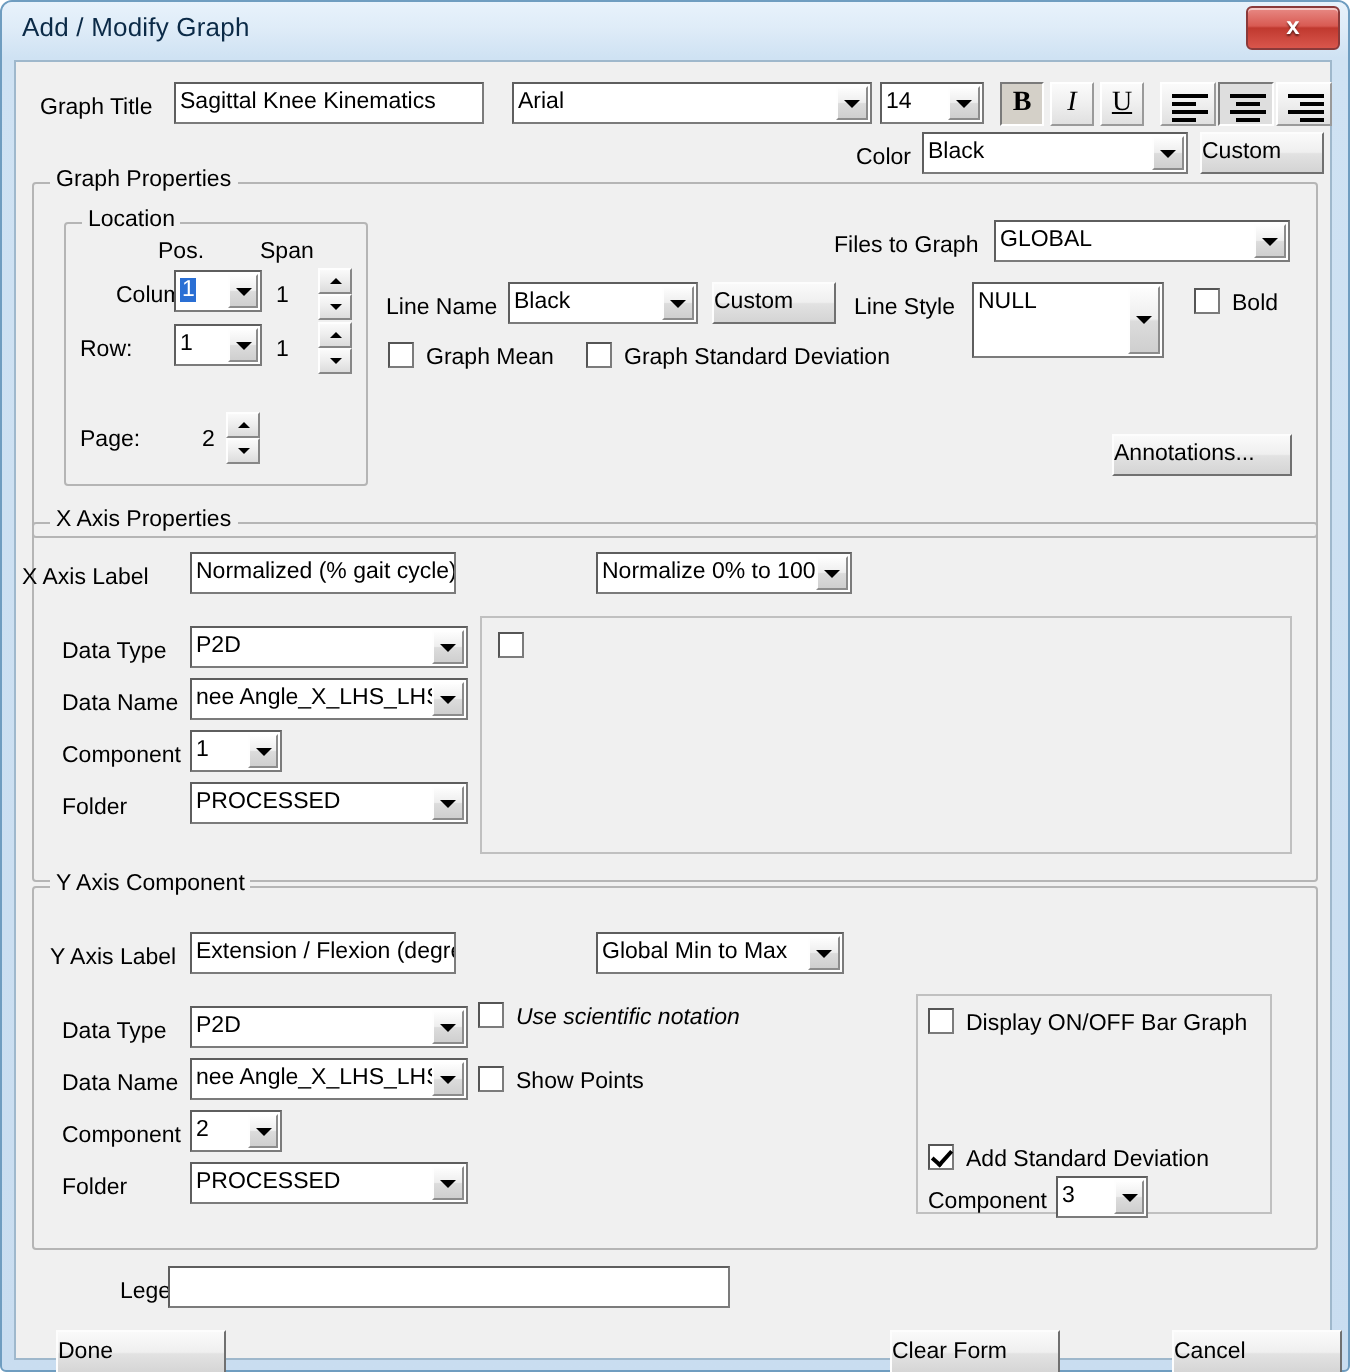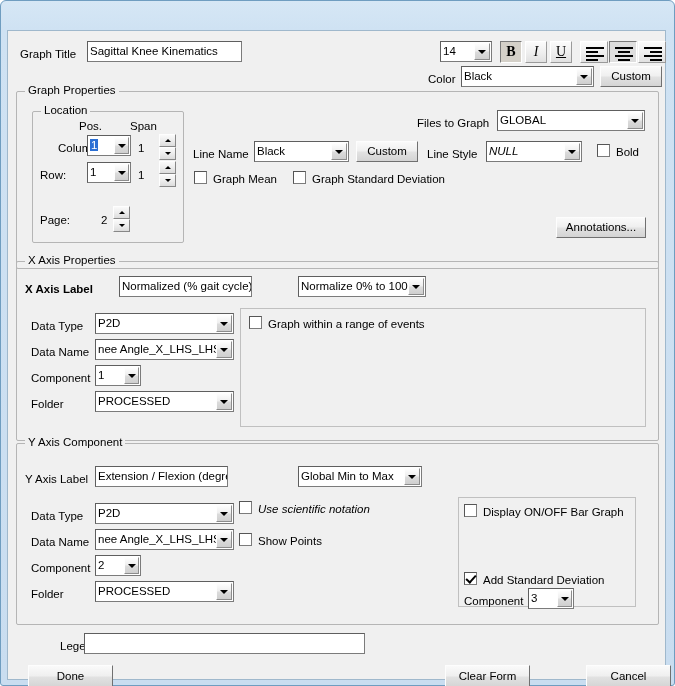--- a/index.html
+++ b/index.html
@@ -110,21 +110,20 @@
   .btn {
     position: absolute;
     box-sizing: border-box;
     background: linear-gradient(to bottom, #fafafa 0%, #efefef 48%, #e2e2e2 52%, #d4d4d4 100%);
     border: 1px solid #707070;
     border-top-color: #fdfdfd;
     border-left-color: #fdfdfd;
     font-family: "Liberation Sans", sans-serif;
     font-size: 11.5px;
     color: #000;
-    text-align: center;
     cursor: pointer;
     white-space: nowrap;
     overflow: hidden;
   }
   .group {
     position: absolute;
     box-sizing: border-box;
     border: 1px solid #b5b5b5;
     border-radius: 2px;
     background: transparent;
@@ -233,26 +232,34 @@
     color: #ffffff;
     padding: 0 1px;
   }
   .smallcombo .arrow { width: 15px; }
 </style>
 </head>
 <body>
 
 <div id="window">
 
+  <div id="titlebar">
+    <div id="title-text">Add / Modify Graph</div>
+    <div id="close-btn">x</div>
+  </div>
 
   <div id="client">
 
     <div class="lbl" style="left:12px; top:16px;">Graph Title</div>
     <div class="txt" style="left:79px; top:10px; width:155px; height:21px;">Sagittal Knee Kinematics</div>
 
+    <div class="combo" style="left:248px; top:10px; width:180px; height:21px;">
+      <span>Arial</span>
+      <span class="arrow"></span>
+    </div>
 
     <div class="combo" style="left:432px; top:10px; width:52px; height:21px;">
       <span>14</span>
       <span class="arrow"></span>
     </div>
 
     <div class="fbtn pressed" style="left:492px; top:10px; font-weight:bold; font-family:'Liberation Serif',serif;">B</div>
     <div class="fbtn" style="left:517px; top:10px; font-style:italic; font-family:'Liberation Serif',serif;">I</div>
     <div class="fbtn" style="left:542px; top:10px; text-decoration:underline; font-family:'Liberation Serif',serif;">U</div>
 
@@ -328,40 +335,40 @@
     </div>
 
     <div class="lbl" style="left:185px; top:116px;">Line Name</div>
     <div class="combo" style="left:246px; top:110px; width:95px; height:21px;">
       <span>Black</span>
       <span class="arrow"></span>
     </div>
     <div class="btn" style="left:348px; top:110px; width:62px; height:21px; line-height:19px;">Custom</div>
 
     <div class="lbl" style="left:419px; top:116px;">Line Style</div>
-    <div class="combo" style="left:478px; top:110px; width:96px; height:21px;font-style:italic;">
+    <div class="combo" style="left:478px; top:110px; width:96px; height:38px;">
       <span>NULL</span>
       <span class="arrow"></span>
     </div>
     <div class="chk" style="left:589px; top:113px;"></div>
     <div class="lbl" style="left:608px; top:114px;">Bold</div>
 
     <div class="chk" style="left:186px; top:140px;"></div>
     <div class="lbl" style="left:205px; top:141px;">Graph Mean</div>
     <div class="chk" style="left:285px; top:140px;"></div>
     <div class="lbl" style="left:304px; top:141px;">Graph Standard Deviation</div>
 
     <div class="btn" style="left:548px; top:186px; width:90px; height:21px; line-height:19px;">Annotations...</div>
 
     <div class="group" style="left:8px; top:230px; width:643px; height:180px;">
       <div class="gtitle">X Axis Properties</div>
     </div>
 
-    <div class="lbl" style="left:17px; top:251px;font-weight:bold;">X Axis Label</div>
-    <div class="txt" style="left:87px; top:245px; width:133px; height:21px;margin-left:24px;">Normalized (% gait cycle)</div>
+    <div class="lbl" style="left:3px; top:251px;">X Axis Label</div>
+    <div class="txt" style="left:87px; top:245px; width:133px; height:21px;">Normalized (% gait cycle)</div>
 
     <div class="combo" style="left:290px; top:245px; width:128px; height:21px;">
       <span>Normalize 0% to 100%</span>
       <span class="arrow"></span>
     </div>
 
     <div class="lbl" style="left:23px; top:288px;">Data Type</div>
     <div class="combo" style="left:87px; top:282px; width:139px; height:21px;">
       <span>P2D</span>
       <span class="arrow"></span>
@@ -380,21 +387,20 @@
     </div>
 
     <div class="lbl" style="left:23px; top:366px;">Folder</div>
     <div class="combo" style="left:87px; top:360px; width:139px; height:21px;">
       <span>PROCESSED</span>
       <span class="arrow"></span>
     </div>
 
     <div class="panel" style="left:232px; top:277px; width:406px; height:119px;"></div>
     <div class="chk" style="left:241px; top:285px;"></div>
-    <div class="lbl" style="left:260px; top:286px;">Graph within a range of events</div>
 
     <div class="group" style="left:8px; top:412px; width:643px; height:182px;">
       <div class="gtitle">Y Axis Component</div>
     </div>
 
     <div class="lbl" style="left:17px; top:441px;">Y Axis Label</div>
     <div class="txt" style="left:87px; top:435px; width:133px; height:21px;">Extension / Flexion (degree</div>
 
     <div class="combo" style="left:290px; top:435px; width:124px; height:21px;">
       <span>Global Min to Max</span>

